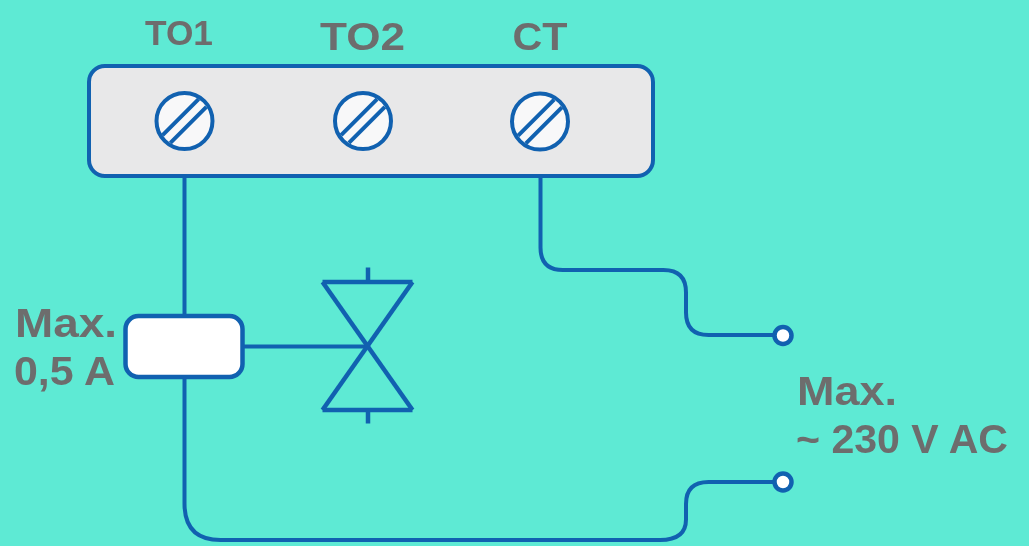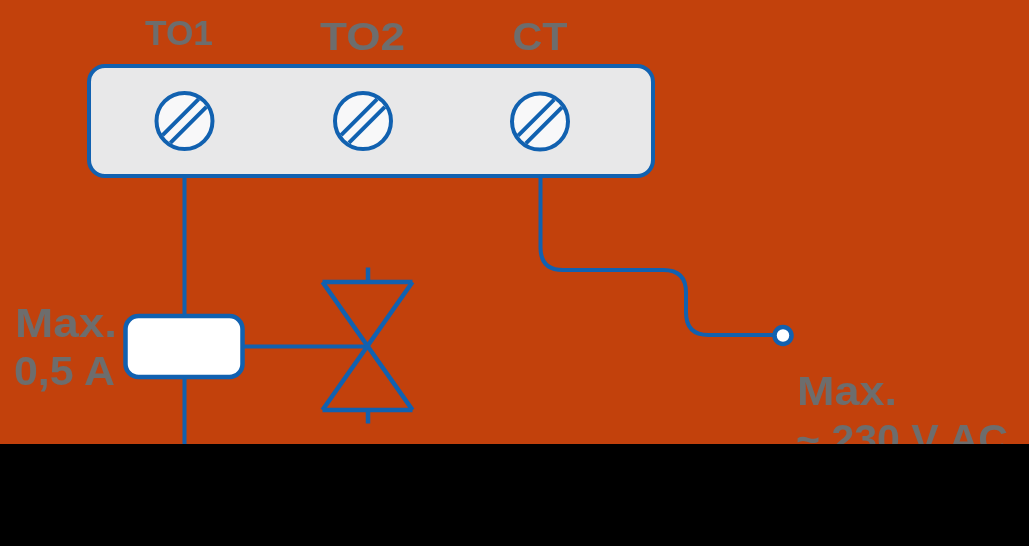--- a/index.html
+++ b/index.html
@@ -3,22 +3,22 @@
 <meta charset="utf-8">
 <style>
   html, body {
     margin: 0;
     padding: 0;
     background: #000000;
   }
   .canvas {
     position: relative;
     width: 1029px;
-    height: 444px;
-    background: #c2410c;
+    height: 546px;
+    background: #5eead4;
     overflow: hidden;
     font-family: "Liberation Sans", sans-serif;
   }
   svg text {
     font-family: "Liberation Sans", sans-serif;
     font-weight: bold;
     fill: #6d6d6d;
   }
   .wire {
     fill: none;

